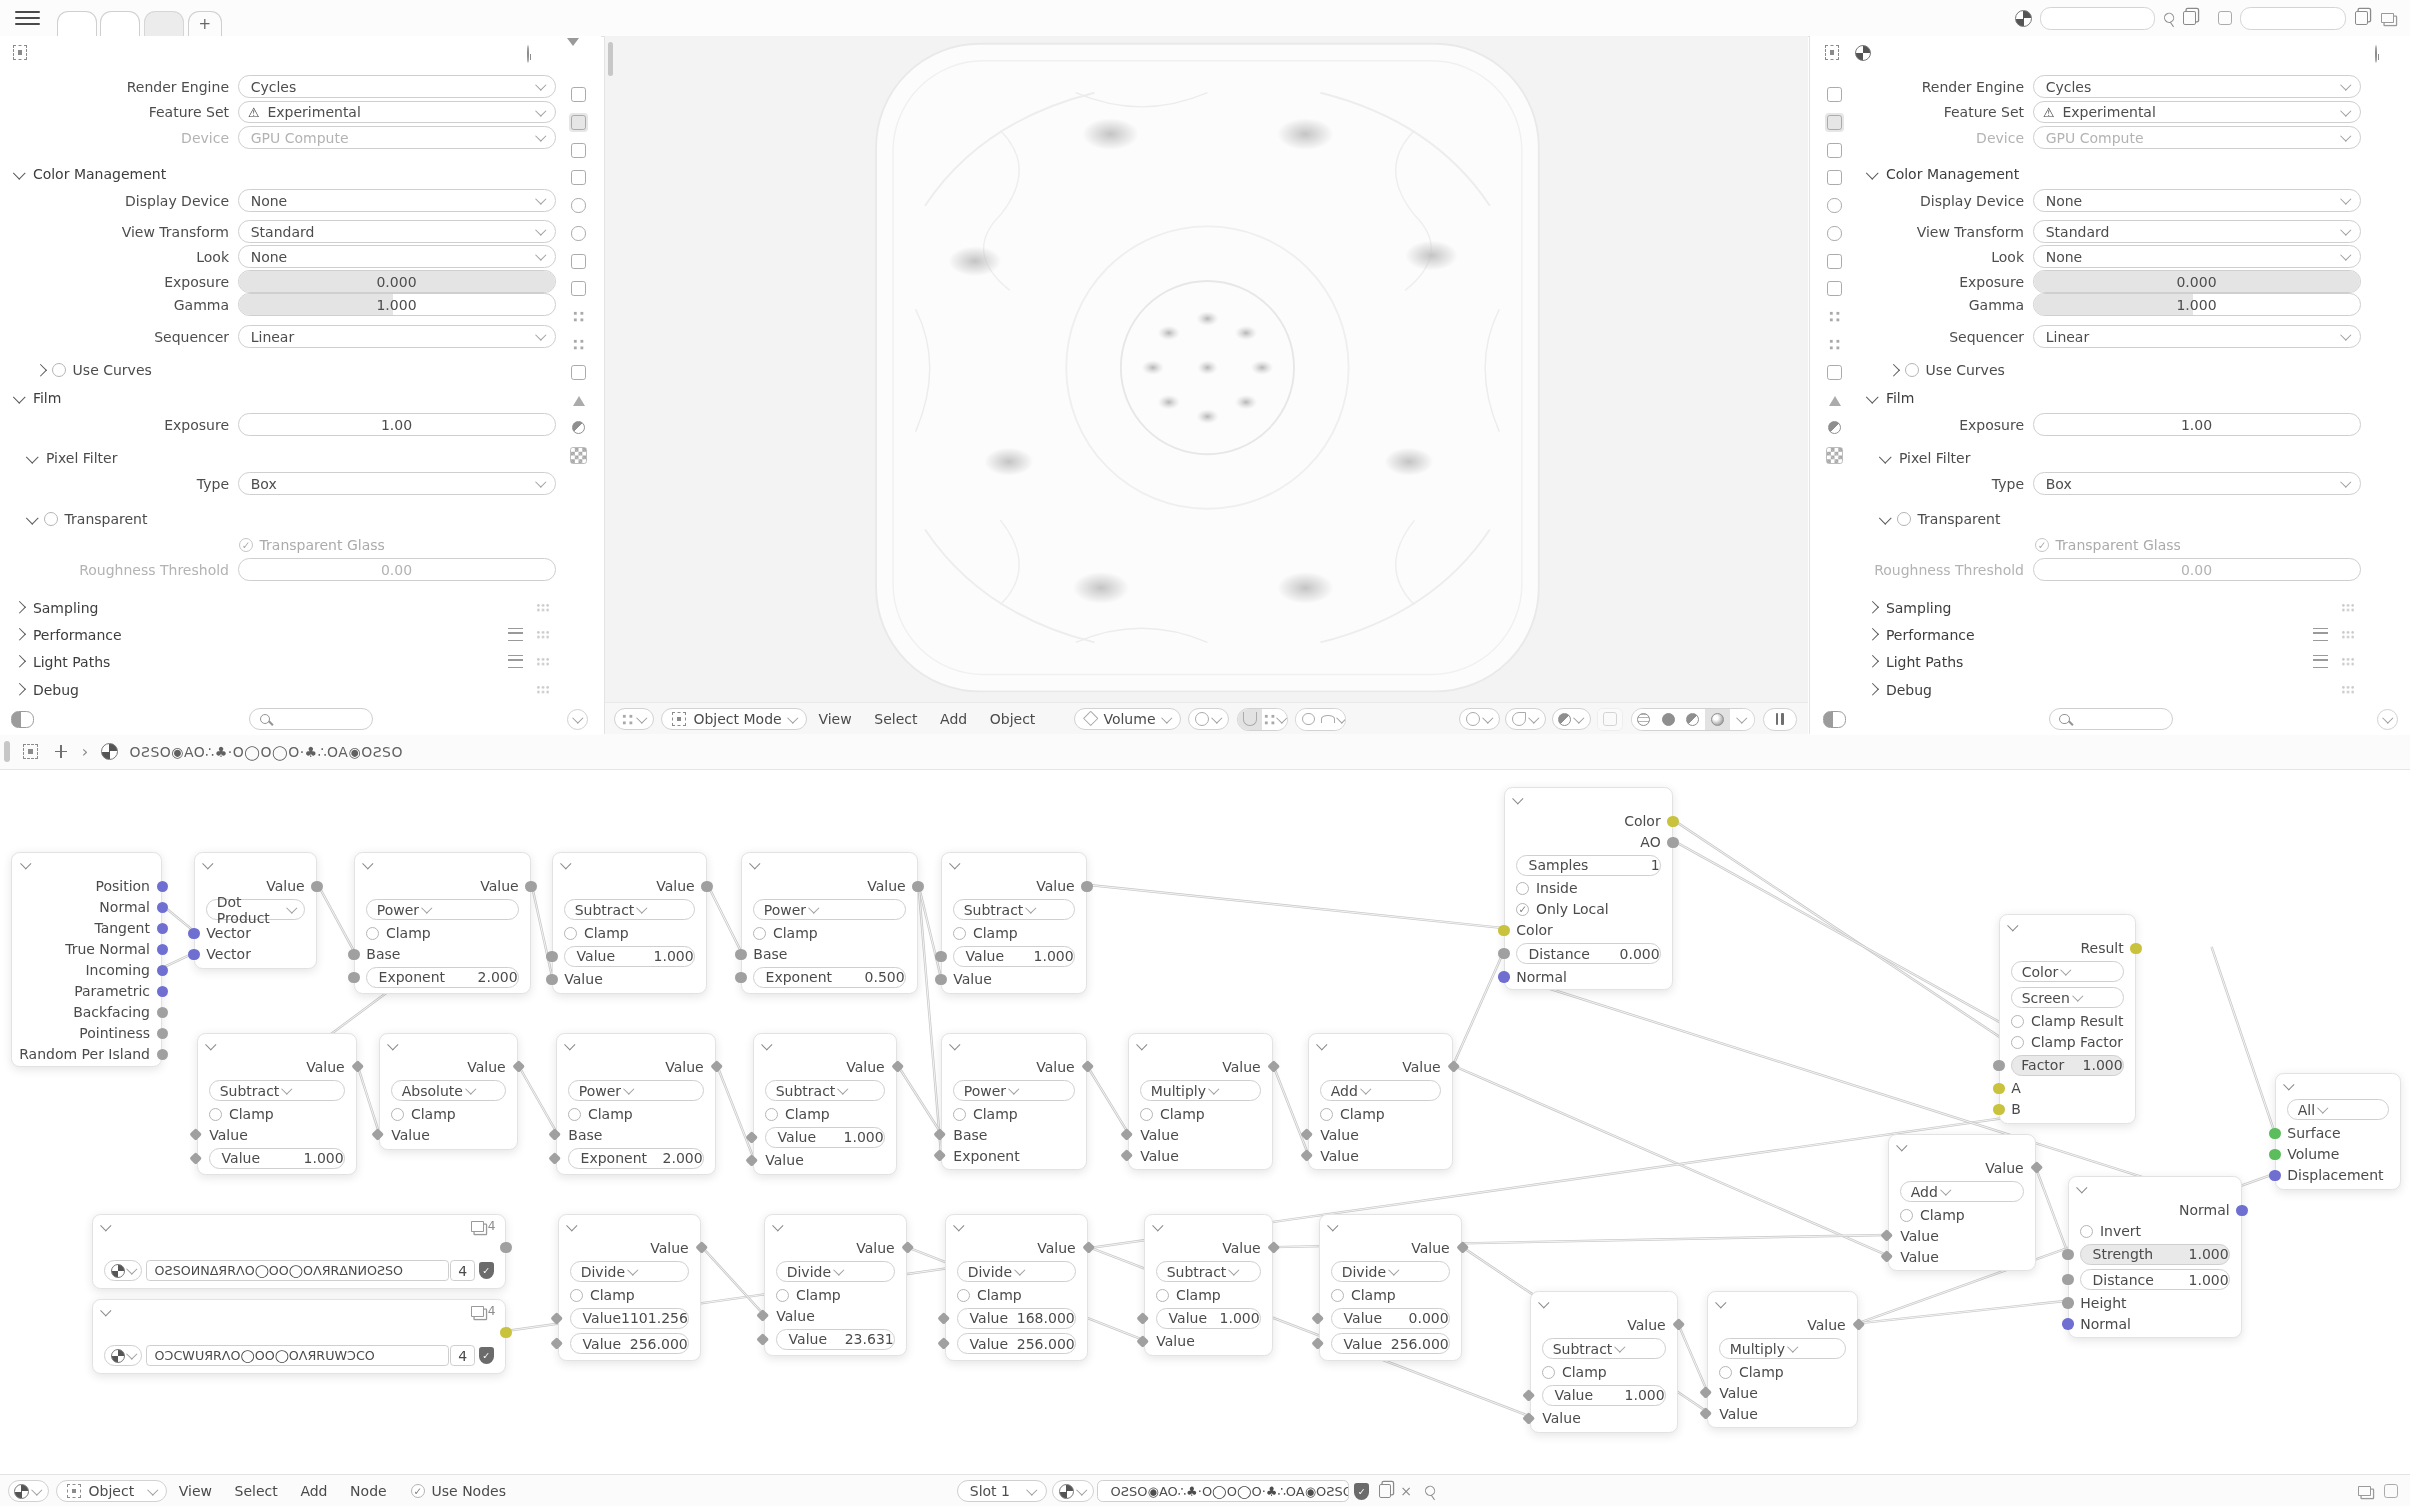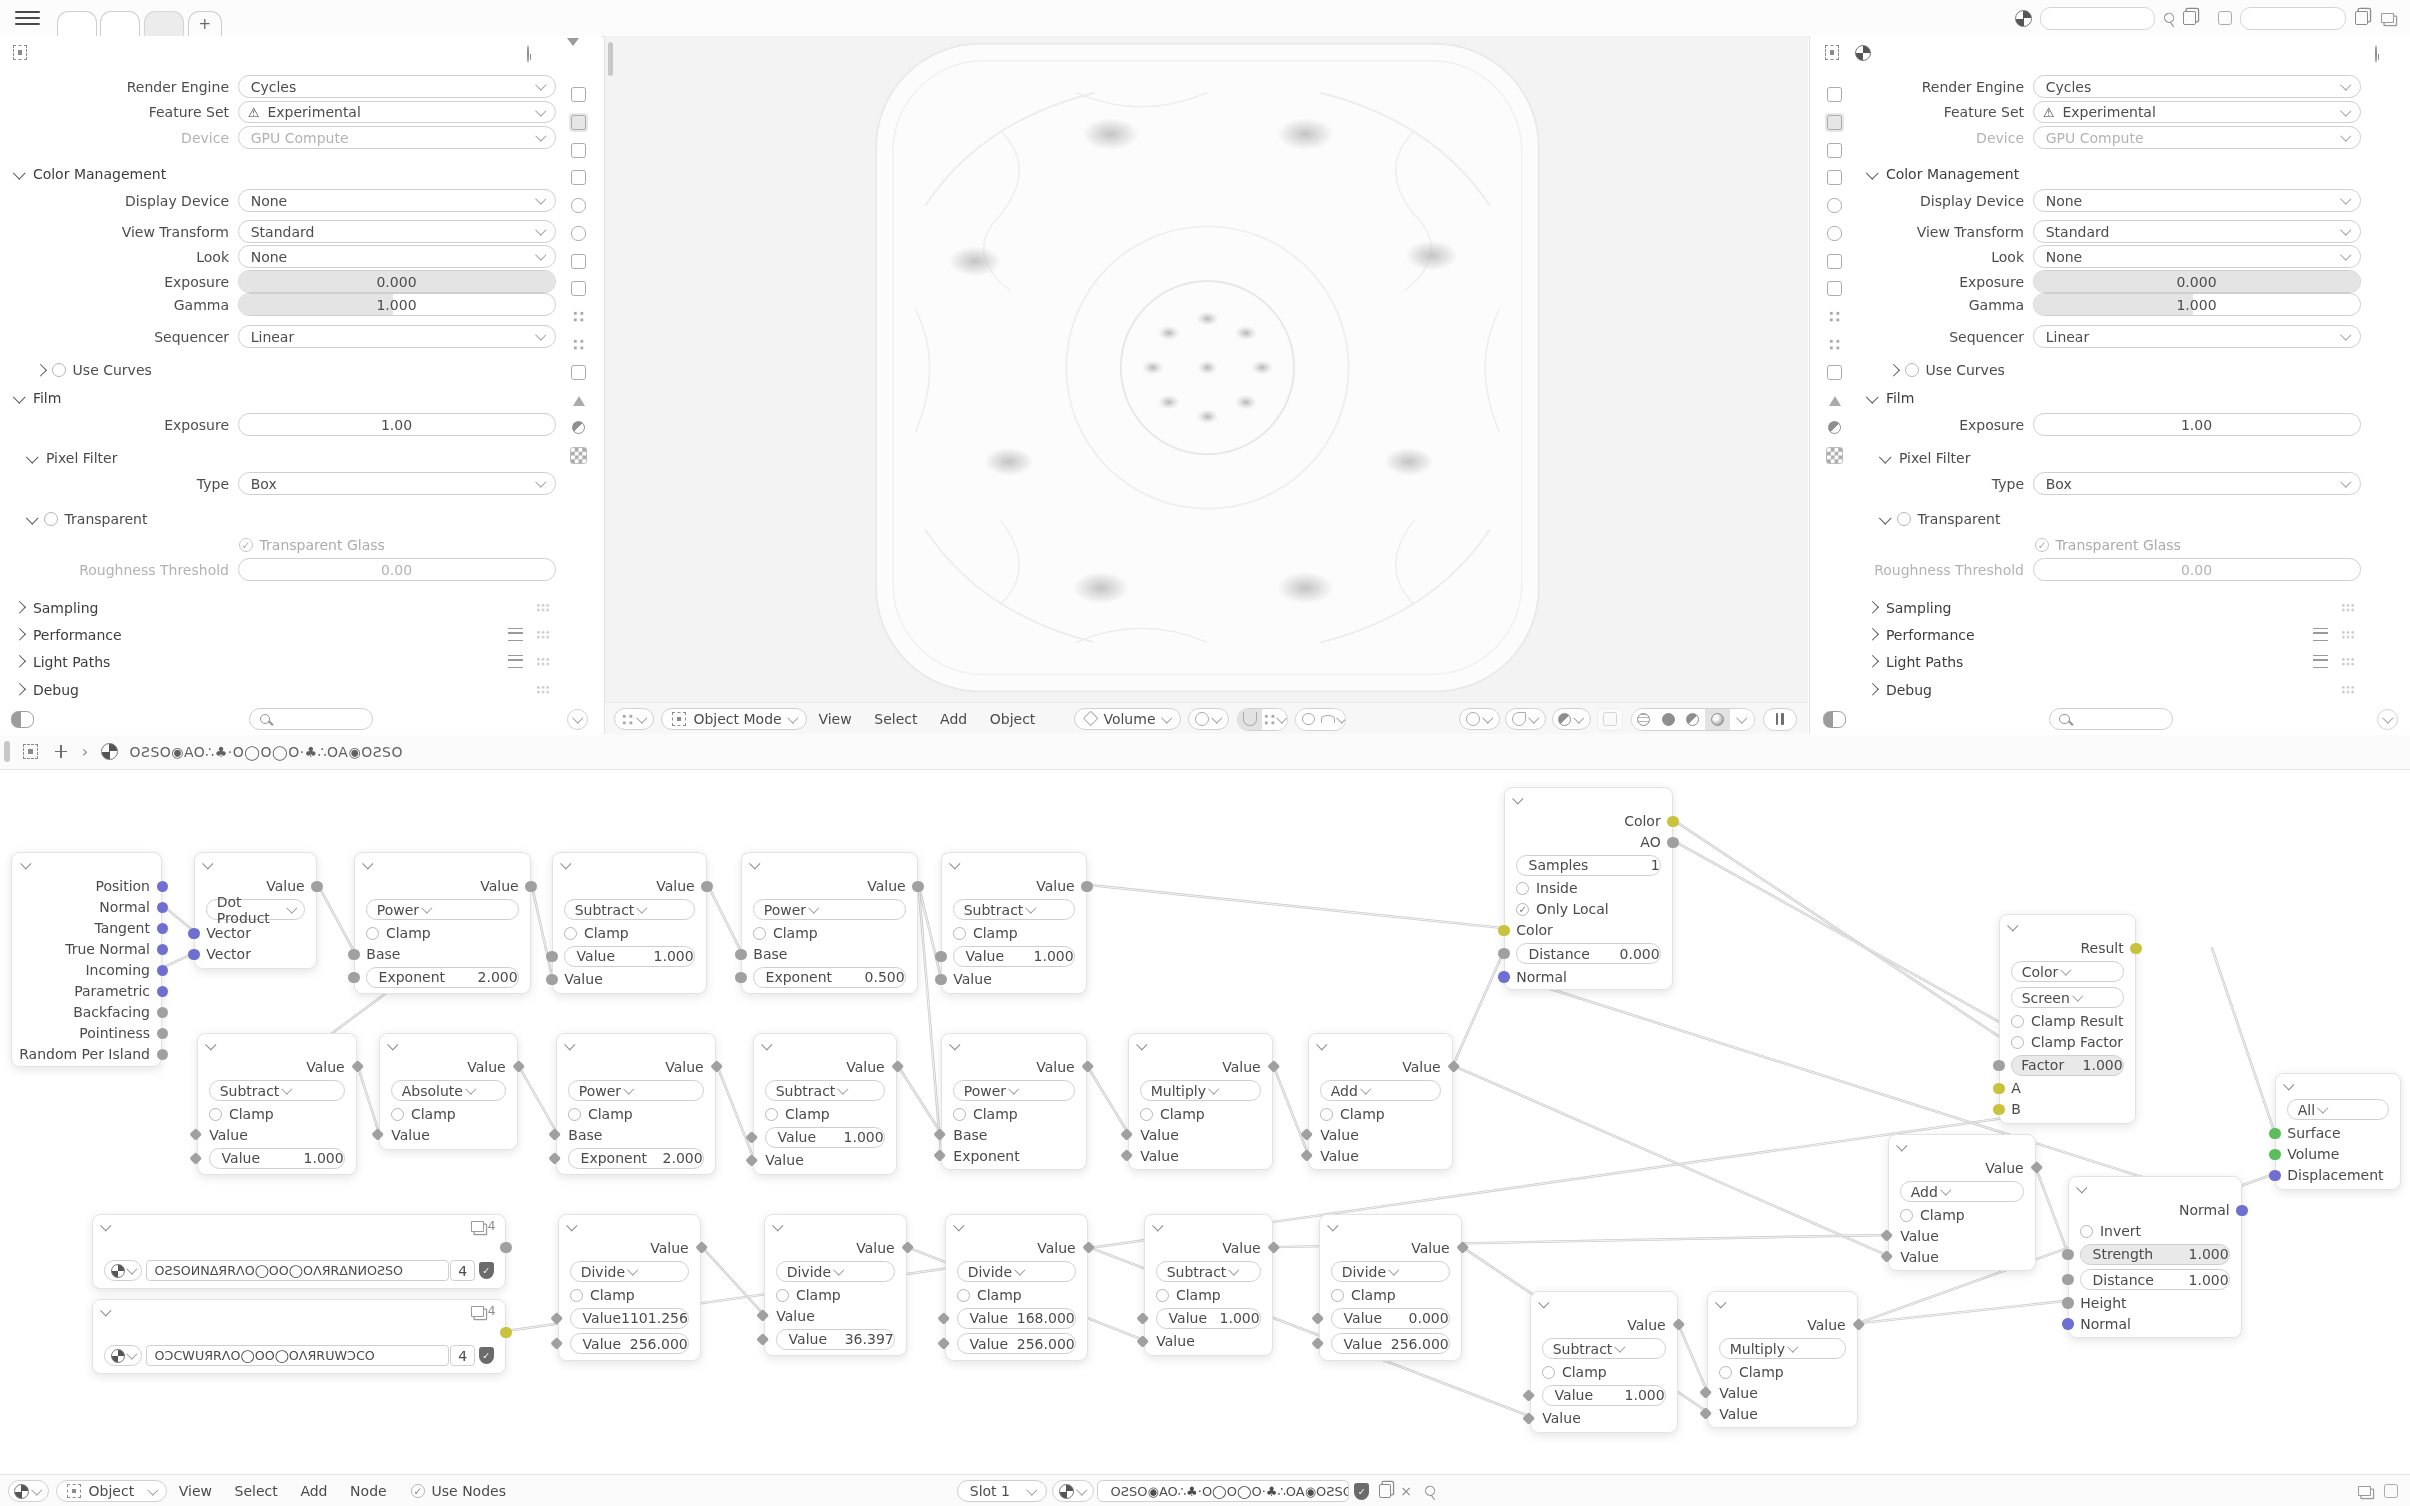--- a/index.html
+++ b/index.html
@@ -861,21 +861,21 @@
             <span style="margin-left: 6.6px;">Clamp</span>
           </div>
           <div class="nrow" style="height: 21px;">
             <span class="sockpt sockL d" style="background: rgb(160, 160, 160);"></span>
             <span class="rlabel">Value</span>
           </div>
           <div class="nrow" style="height: 25.4px;">
             <span class="sockpt sockL d" style="background: rgb(160, 160, 160);"></span>
             <div class="npill">
               <span class="val" style="padding-left: 11.3px;">Value</span>
-              <span class="valr" style="margin-left: auto;">36.397</span>
+              <span class="valr" style="margin-left: auto;">23.631</span>
             </div>
           </div>
         </div>
         <div class="node" style="left: 945px; top: 444px; width: 143px; height: 147px;">
           <div class="nhead">
             <span class="chevL open" style="width: 6.6px; height: 6.6px; border-color: rgb(138, 138, 138);"></span>
           </div>
           <div class="nrow rout" style="height: 21px;">
             <span class="rlabel">Value</span>
             <span class="sockpt sockR d" style="background: rgb(160, 160, 160);"></span>

